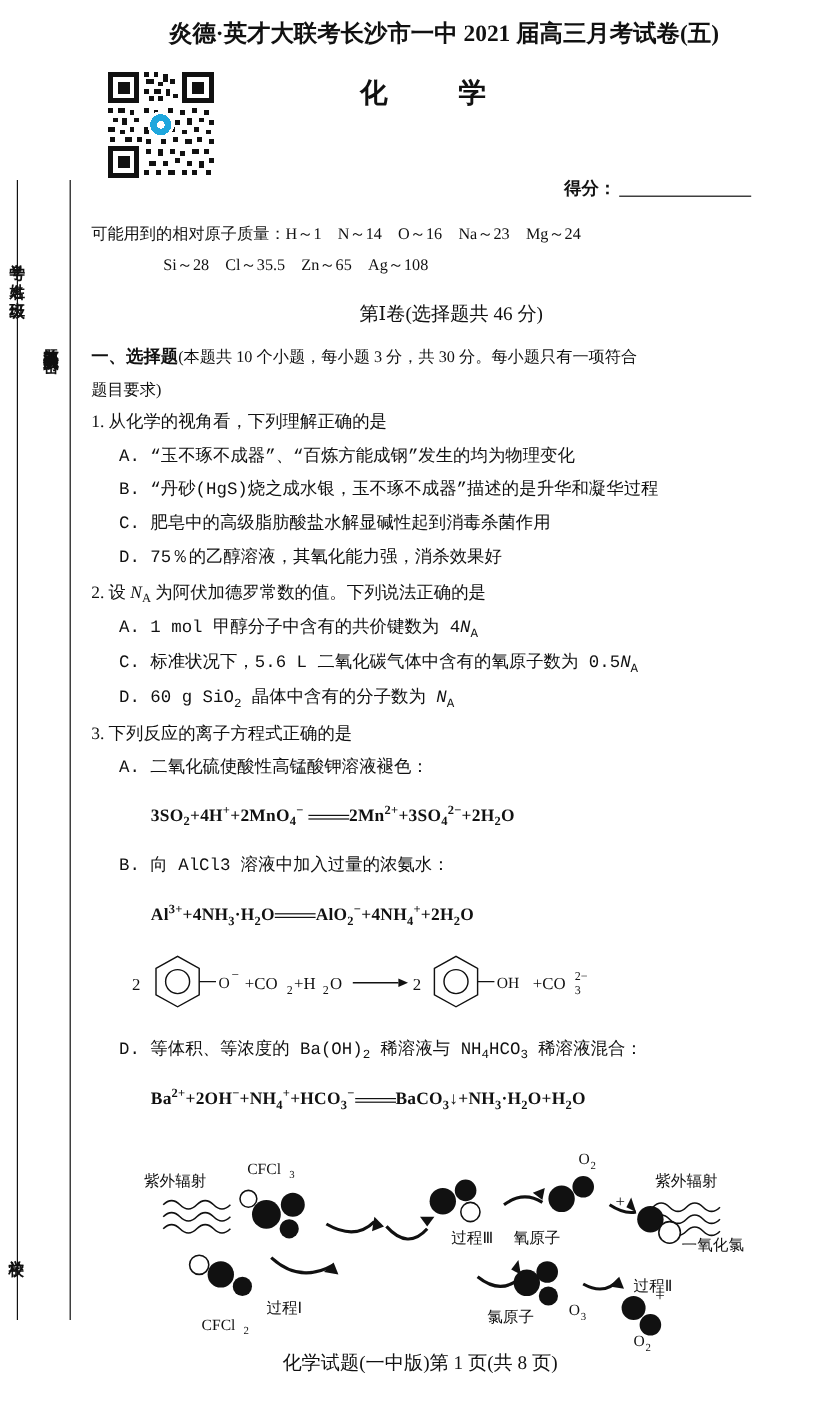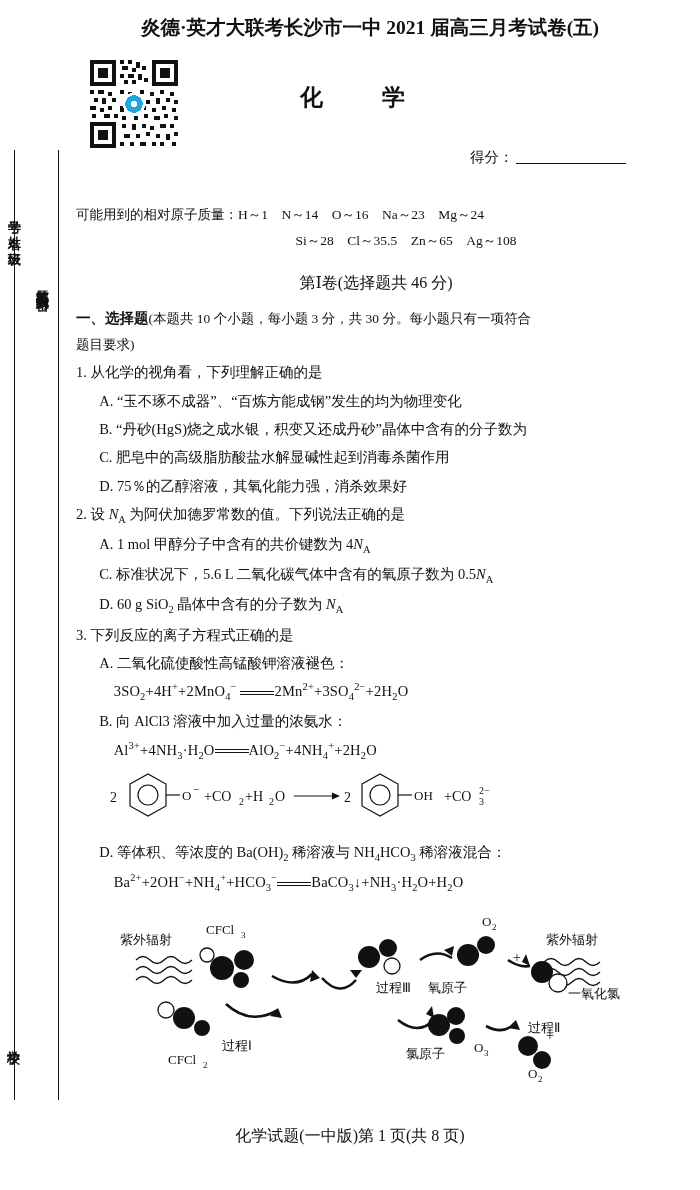--- a/index.html
+++ b/index.html
@@ -38,57 +38,57 @@
 
   
   .title{
     position:absolute;left:60px;top:14px;width:620px;
     text-align:center;
     font-size:19.5px;font-weight:bold;letter-spacing:0px;
     font-family:"Liberation Serif","DejaVu Serif",serif;
     white-space:nowrap;
   }
   .subject{
-    position:absolute;left:300px;top:82px;width:300px;
+    position:absolute;left:300px;top:62px;width:300px;
     font-size:23px;font-weight:bold;letter-spacing:18px;
     text-align:left;
   }
   .qrbox{
     position:absolute;left:88px;top:58px;width:92px;height:92px;
   }
   .qr{
     width:92px;height:92px;display:block;
   }
   .score{
     position:absolute;left:470px;top:148px;
-    font-size:14.5px;font-weight:normal;
+    font-size:14.5px;font-weight:bold;
   }
   .score .line{
     display:inline-block;width:110px;border-bottom:1px solid #111;height:14px;
     vertical-align:-2px;margin-left:2px;
   }
 
   
   .body{
     position:absolute;left:76px;top:182px;width:600px;
     font-size:14.5px;line-height:1.95;
   }
   .p{margin:0;}
   .indent2{text-indent:2em;}
   .small{font-size:13.5px;}
-  .center{text-align:center;}
+  .center{}
   .bold{font-weight:bold;}
 
   .sechead{
     text-align:center;font-weight:normal;font-size:16px;margin:12px 0 6px 0;
   }
 
   .qline{margin:0;}
-  .opt{margin:0;padding-left:1.6em;}
-  .sub{margin:0;padding-left:2.6em;}
+  .opt{margin:0;padding-left:1.6em;font-family:Liberation Mono, monospace;}
+  .sub{margin:12px;padding-left:2.6em;font-weight:bold;}
 
   sub{font-size:.72em;}
   sup{font-size:.72em;}
 
   .rxn{letter-spacing:.2px;}
   .eqarrow{display:inline-block;position:relative;width:34px;height:10px;vertical-align:middle;}
   .eqarrow:before,.eqarrow:after{
     content:"";position:absolute;left:0;width:34px;height:1px;background:#111;
   }
   .eqarrow:before{top:3px;}
@@ -208,31 +208,31 @@
     <div class="vline l1"></div>
     <div class="vline l2"></div>
     <div class="vcol a">学号　姓名　班级</div>
     <div class="vcol b">题答要不内线封密</div>
   </div>
   <div style="position:absolute;left:0px;top:1040px;width:22px;text-align:center;font-size:13px;font-weight:bold;writing-mode:vertical-rl;text-orientation:upright;">学校</div>
 
   <div class="body">
 
 
-    <p class="p small" style="margin-top:20px;">可能用到的相对原子质量：H～1　N～14　O～16　Na～23　Mg～24</p>
+    <p class="p small" style="margin-top:0;">可能用到的相对原子质量：H～1　N～14　O～16　Na～23　Mg～24</p>
     <p class="p small center" style="padding-left:60px;">Si～28　Cl～35.5　Zn～65　Ag～108</p>
 
     <div class="sechead">第Ⅰ卷(选择题共 46 分)</div>
 
     <p class="p"><span class="bold">一、选择题</span><span class="small">(本题共 10 个小题，每小题 3 分，共 30 分。每小题只有一项符合</span></p>
     <p class="p small">题目要求)</p>
 
     <p class="qline">1. 从化学的视角看，下列理解正确的是</p>
     <p class="opt">A. “玉不琢不成器”、“百炼方能成钢”发生的均为物理变化</p>
-    <p class="opt">B. “丹砂(HgS)烧之成水银，积变又还成丹砂”晶体中含有的分子数为</p>
+    <p class="opt">B. “丹砂(HgS)烧之成水银，玉不琢不成器”描述的是升华和凝华过程</p>
     <p class="opt">C. 肥皂中的高级脂肪酸盐水解显碱性起到消毒杀菌作用</p>
     <p class="opt">D. 75％的乙醇溶液，其氧化能力强，消杀效果好</p>
 
     <p class="qline">2. 设 <i>N</i><sub>A</sub> 为阿伏加德罗常数的值。下列说法正确的是</p>
     <p class="opt">A. 1 mol 甲醇分子中含有的共价键数为 4<i>N</i><sub>A</sub></p>
     <p class="opt">C. 标准状况下，5.6 L 二氧化碳气体中含有的氧原子数为 0.5<i>N</i><sub>A</sub></p>
     <p class="opt">D. 60 g SiO<sub>2</sub> 晶体中含有的分子数为 <i>N</i><sub>A</sub></p>
 
     <p class="qline">3. 下列反应的离子方程式正确的是</p>
     <p class="opt">A. 二氧化硫使酸性高锰酸钾溶液褪色：</p>

